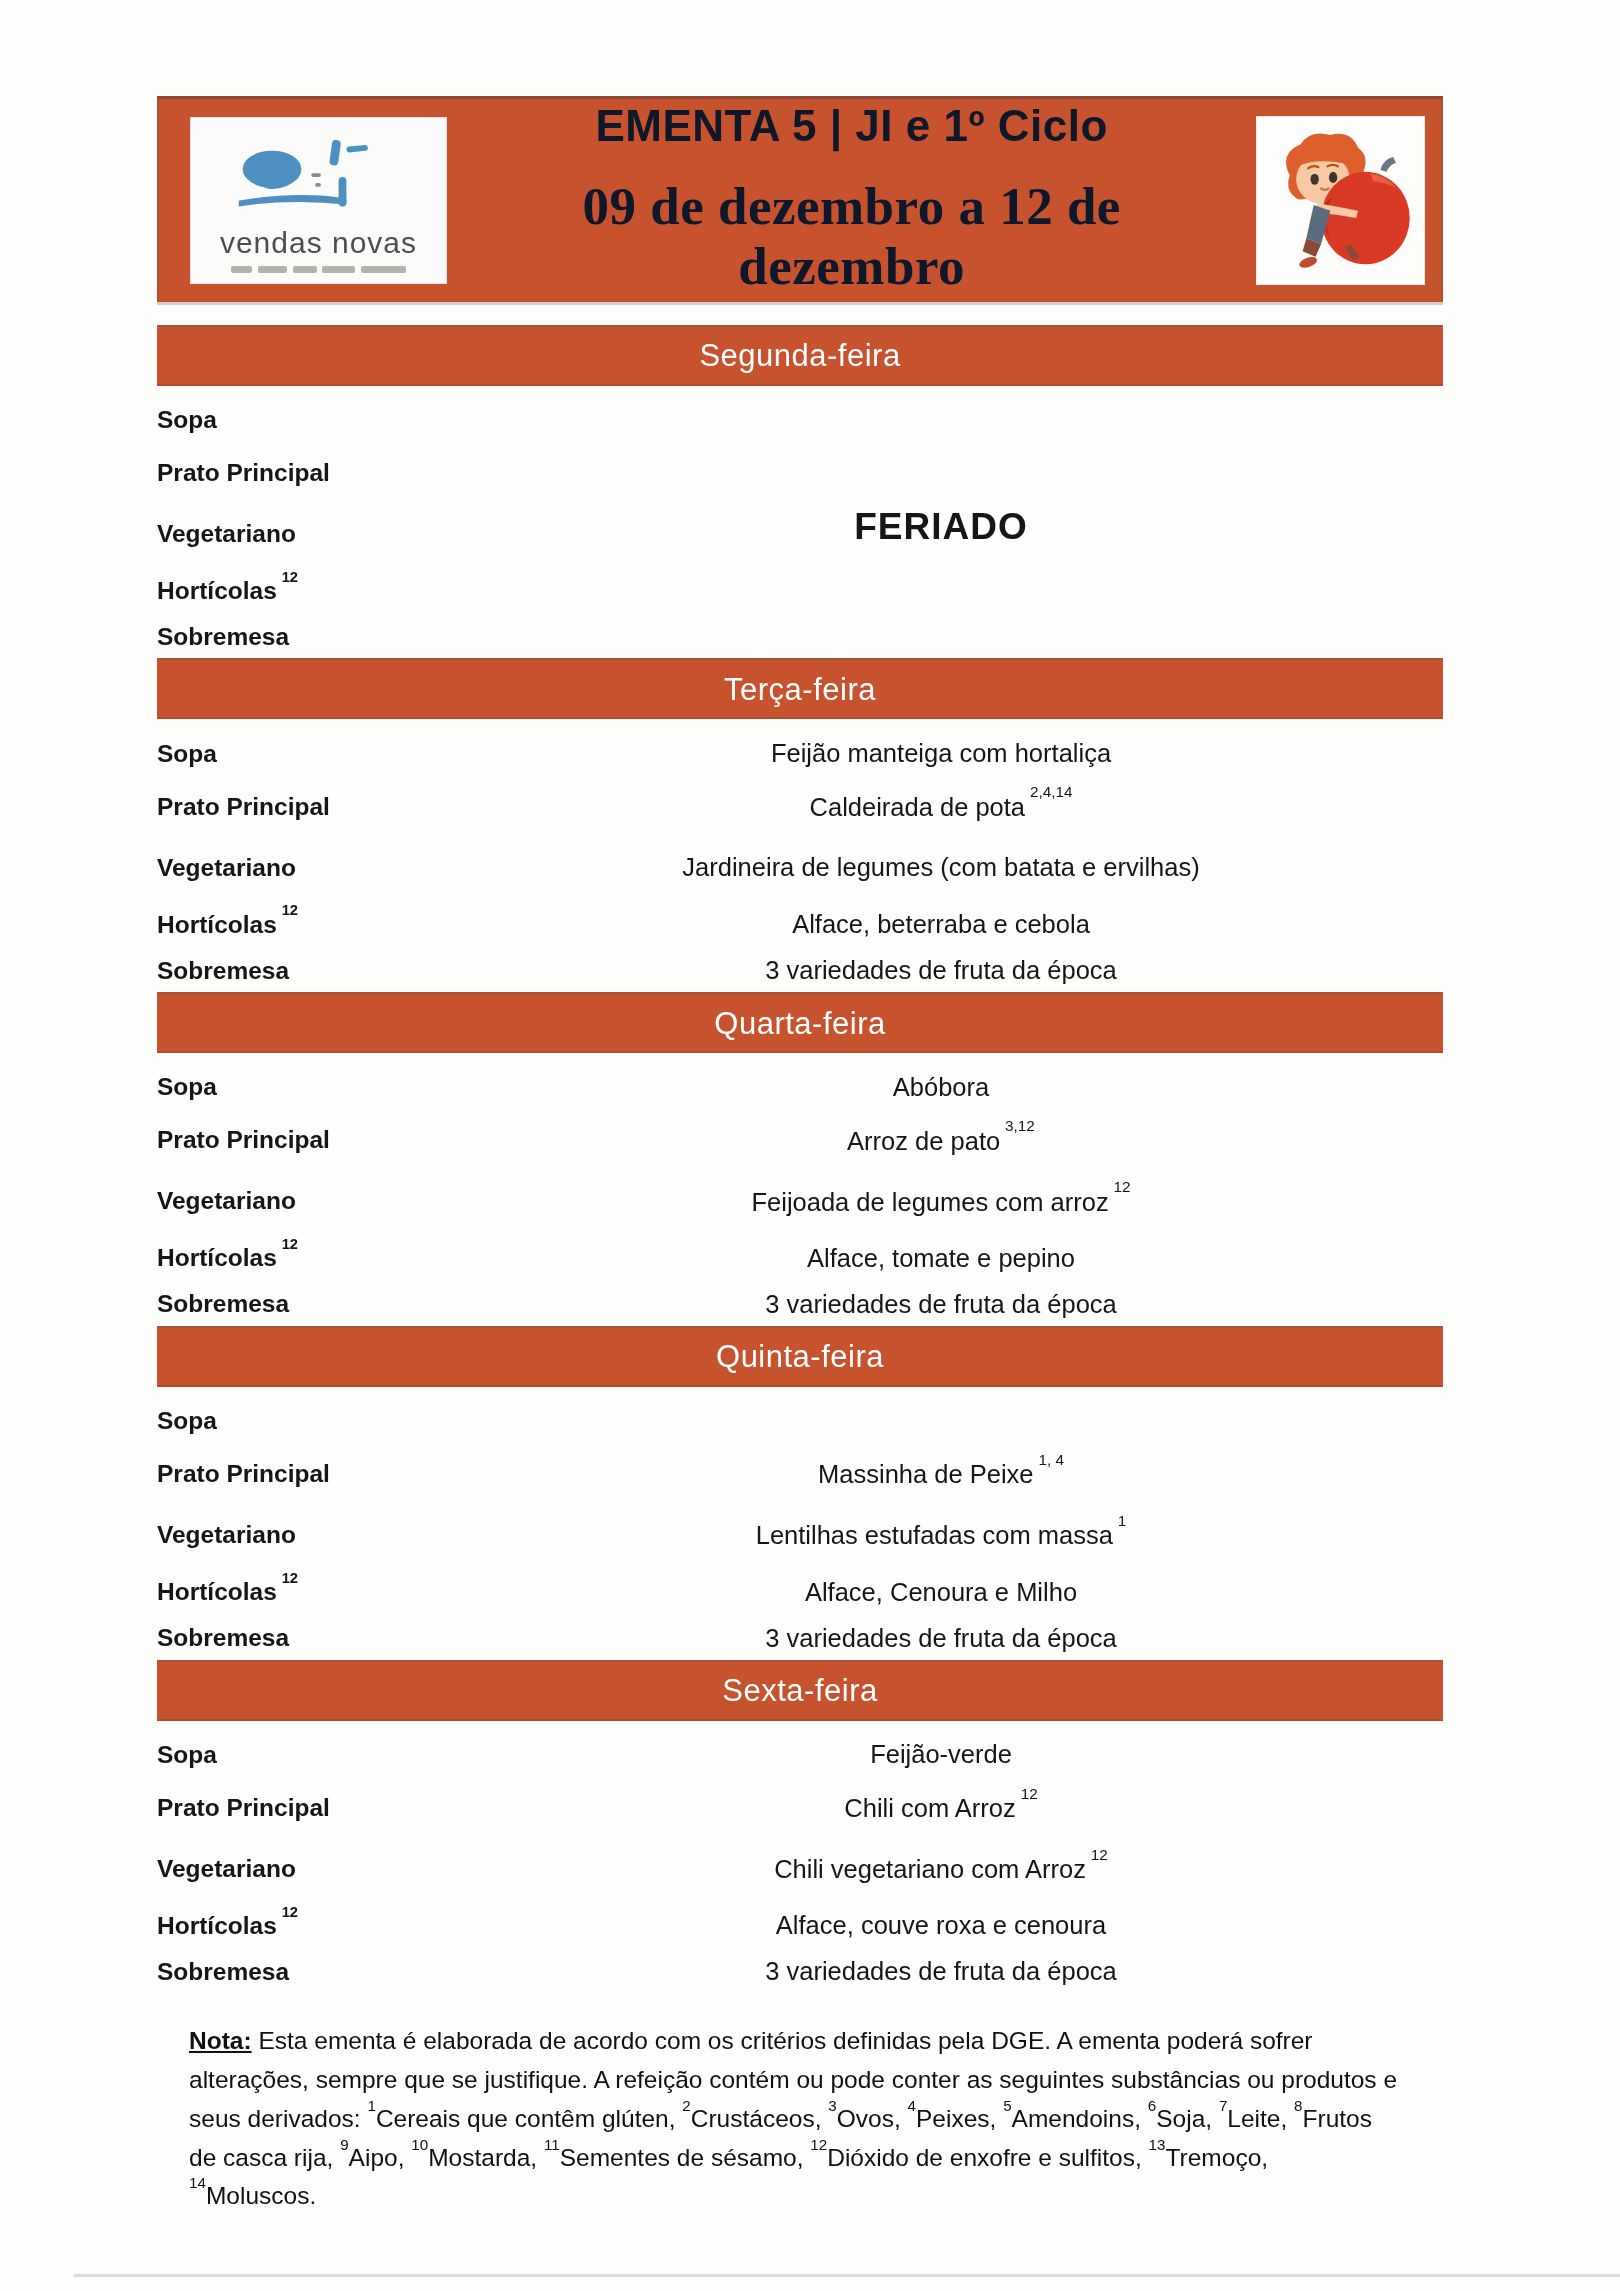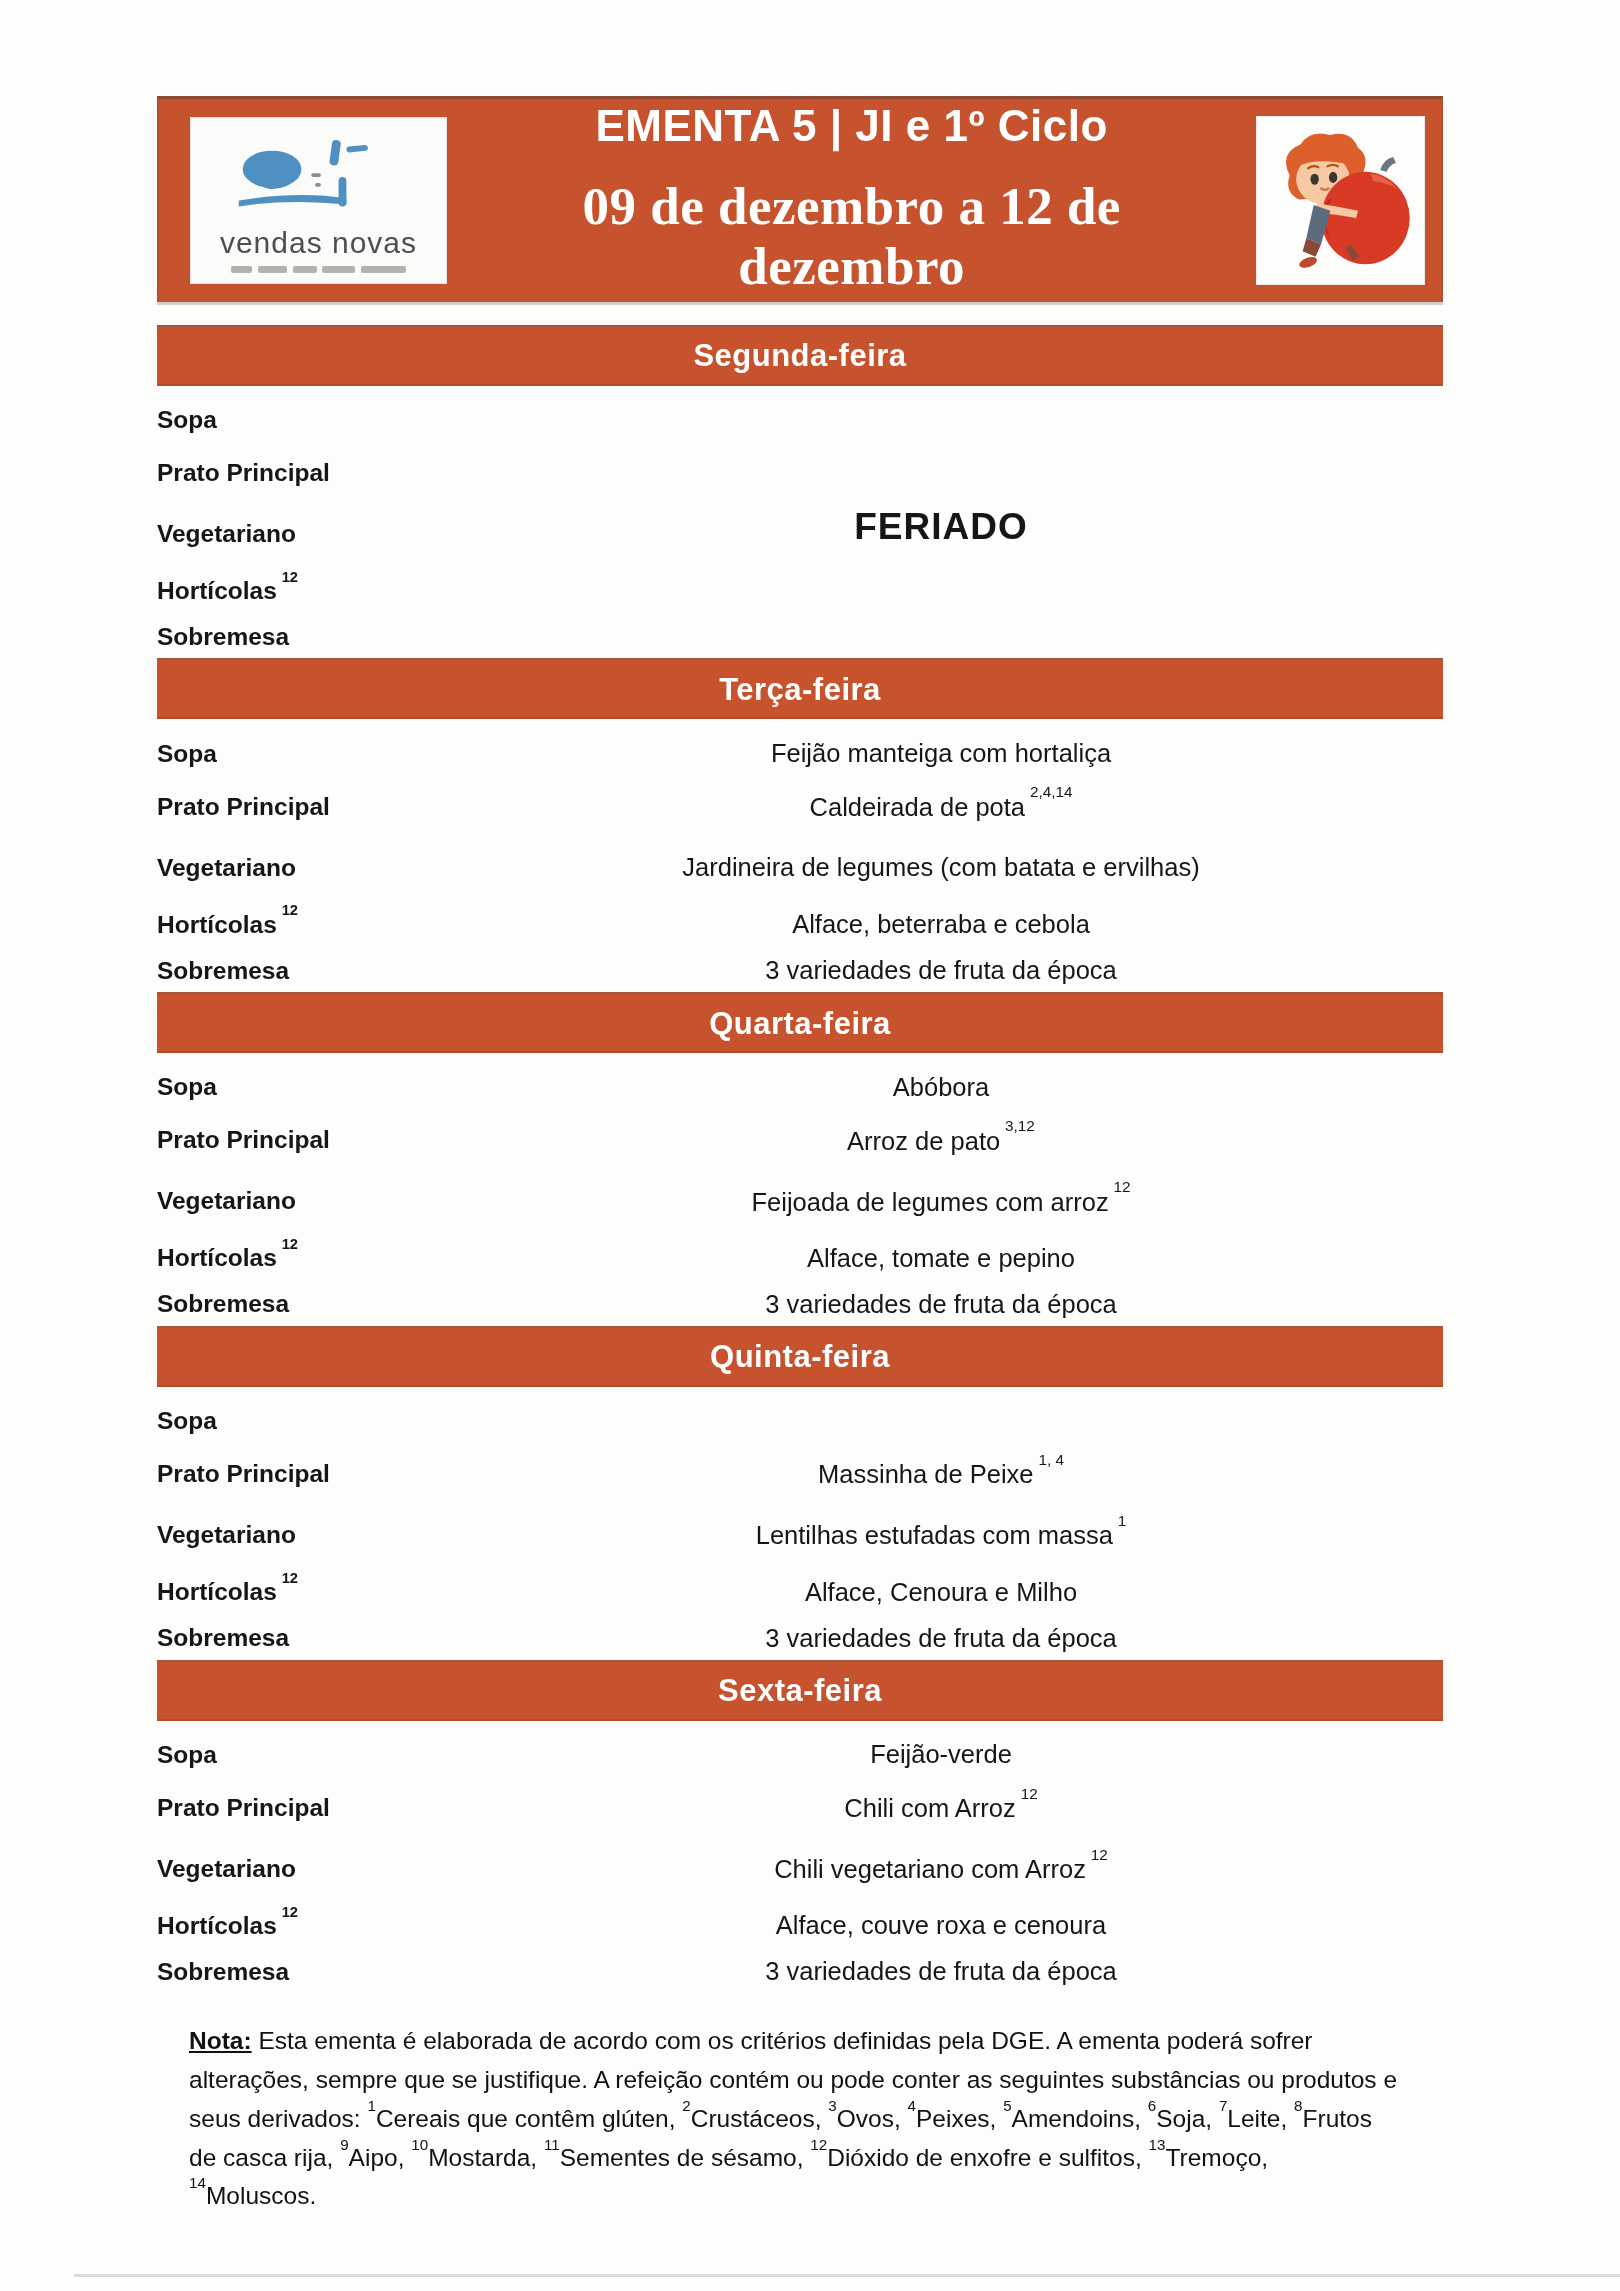--- a/index.html
+++ b/index.html
@@ -63,21 +63,21 @@
   }
   .logo-tagline i {
     display: block;
     height: 6.9px;
     background: #b3b3ae;
     border-radius: 2px;
   }
   .header-center {
     flex: 1;
     text-align: center;
-    color: #ffffff;
+    color: #0f172a;
     font-weight: bold;
     padding-bottom: 3.9px;
   }
   .header-title { font-size: 44px; letter-spacing: 0.5px; }
   .header-dates { font-size: 53px; margin-top: 25.5px; letter-spacing: 0.5px; font-family: Liberation Serif, serif; }
   .kid-box {
     flex: none;
     width: 169px;
     height: 169px;
     background: #fdfdfc;
@@ -87,21 +87,21 @@
     justify-content: center;
   }
 
   
   .day-bar {
     height: 61px;
     background: #c7532e;
     border-top: 2.9px solid rgba(100,92,88,.35);
     box-shadow: inset 0 -2px 0 rgba(120,50,25,.25);
     color: #fff;
-    font-weight: bold;
+    font-weight: normal;
     font-size: 31px;
     letter-spacing: 0.5px;
     display: flex;
     align-items: center;
     justify-content: center;
   }
   .day-grid {
     display: grid;
     grid-template-columns: 282px 1fr;
     grid-template-rows: 49px 57px 65px 49px 43px;

